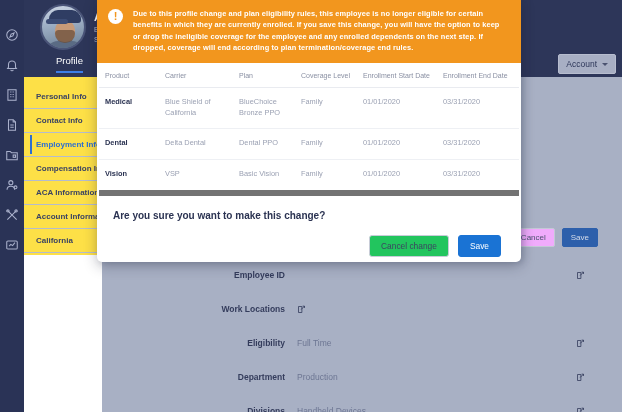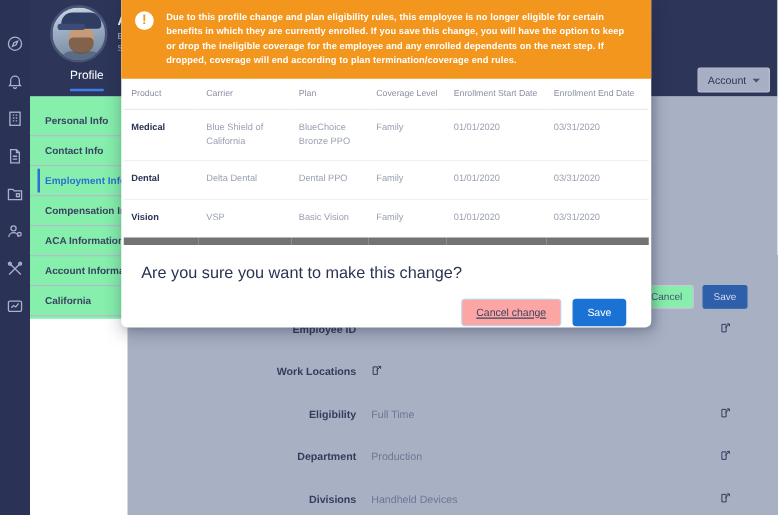--- a/index.html
+++ b/index.html
@@ -85,21 +85,21 @@
     border: 1px solid #b7bdcf;
     display: flex; align-items: center; gap: 5px; cursor: pointer;
   }
   .caret { width: 0; height: 0; border-left: 3px solid transparent;
     border-right: 3px solid transparent; border-top: 3px solid #4a5270; }
 
   
   .subnav {
     position: absolute; left: 24px; top: 77px;
     width: 78px; height: 178px;
-    background: #86efac;
+    background: #fde047;
     z-index: 2; padding-top: 8px;
   }
   .subnav-item {
     position: relative;
     font-size: 8px; color: #3b4363; font-weight: bold;
     padding: 7px 0 7px 12px; cursor: pointer;
     border-bottom: 1px solid #b4bbcd;
     white-space: nowrap;
   }
   .subnav-item.active { color: #2f6fd0; }
@@ -116,26 +116,26 @@
   }
   .bg-card {
     position: absolute; left: 115px; top: 86px;
     width: 495px; height: 160px;
     background: #9ea6bd; border-radius: 3px;
   }
   .bg-buttons { position: absolute; right: 24px; top: 228px; display: flex; gap: 7px; z-index: 1; }
   .bg-btn {
     font-size: 8px; padding: 4px 8px; border-radius: 2px; cursor: pointer;
   }
-  .bg-btn.cancel { background: #86efac; color: #4a5270; border: 1px solid #c3c9d6; }
+  .bg-btn.cancel { background: #f0abfc; color: #4a5270; border: 1px solid #c3c9d6; }
   .bg-btn.save { background: #2d5fab; color: #d6dcea; border: 1px solid #2d5fab; }
 
   .form-rows { position: absolute; left: 102px; top: 258px; width: 520px; z-index: 1; }
   .form-row {
-    display: flex; align-items: flex-start; height: 34px;
+    display: flex; align-items: center; height: 34px;
     padding: 0 0 0 0;
   }
   .form-label {
     width: 195px; text-align: right; padding-right: 12px;
     font-size: 8.5px; font-weight: bold; color: #343c5c;
   }
   .form-value { flex: 1; font-size: 8.5px; color: #6a melhores; }
   .form-value { flex: 1; font-size: 8.5px; color: #6d7693; }
   .edit-icon { width: 46px; display:flex; justify-content:flex-start; color: #2c3455; cursor: pointer; }
   .edit-icon svg { width: 9px; height: 9px; display:block; }
@@ -183,32 +183,32 @@
   }
   .tbl td.product { color: #2b3352; font-weight: bold; }
   .tbl tr:last-child td { border-bottom: 6px solid #737373; }
   .col-product { width: 60px; }
   .col-carrier { width: 74px; }
   .col-plan { width: 62px; }
   .col-cov { width: 62px; }
   .col-start { width: 80px; }
 
   .confirm-q {
-    font-size: 13px; font-weight: normal; color: #2b3352;
+    font-size: 10px; font-weight: bold; color: #2b3352;
     padding: 14px 4px 0 16px;
   }
   .modal-footer {
     display: flex; justify-content: flex-end; gap: 9px;
     padding: 14px 20px 0 0;
   }
   .btn {
     font-size: 8.4px; padding: 6px 11px; border-radius: 3px; cursor: pointer;
     border: 1px solid transparent; line-height: 1;
   }
-  .btn.secondary { background: #fca5a5; color: #3c4460; border-color: #c8ccd8; text-decoration: underline; }
+  .btn.secondary { background: #22c55e; color: #3c4460; border-color: #c8ccd8; }
   .btn.primary { background: #1a73d4; color: #ffffff; border-color: #1a73d4; }
 </style>
 </head>
 <body>
 
 <div id="app">
 
   <div class="icon-rail">
     <span class="rail-icon">
         <svg viewBox="0 0 24 24" fill="none" stroke="currentColor" stroke-width="1.8">

